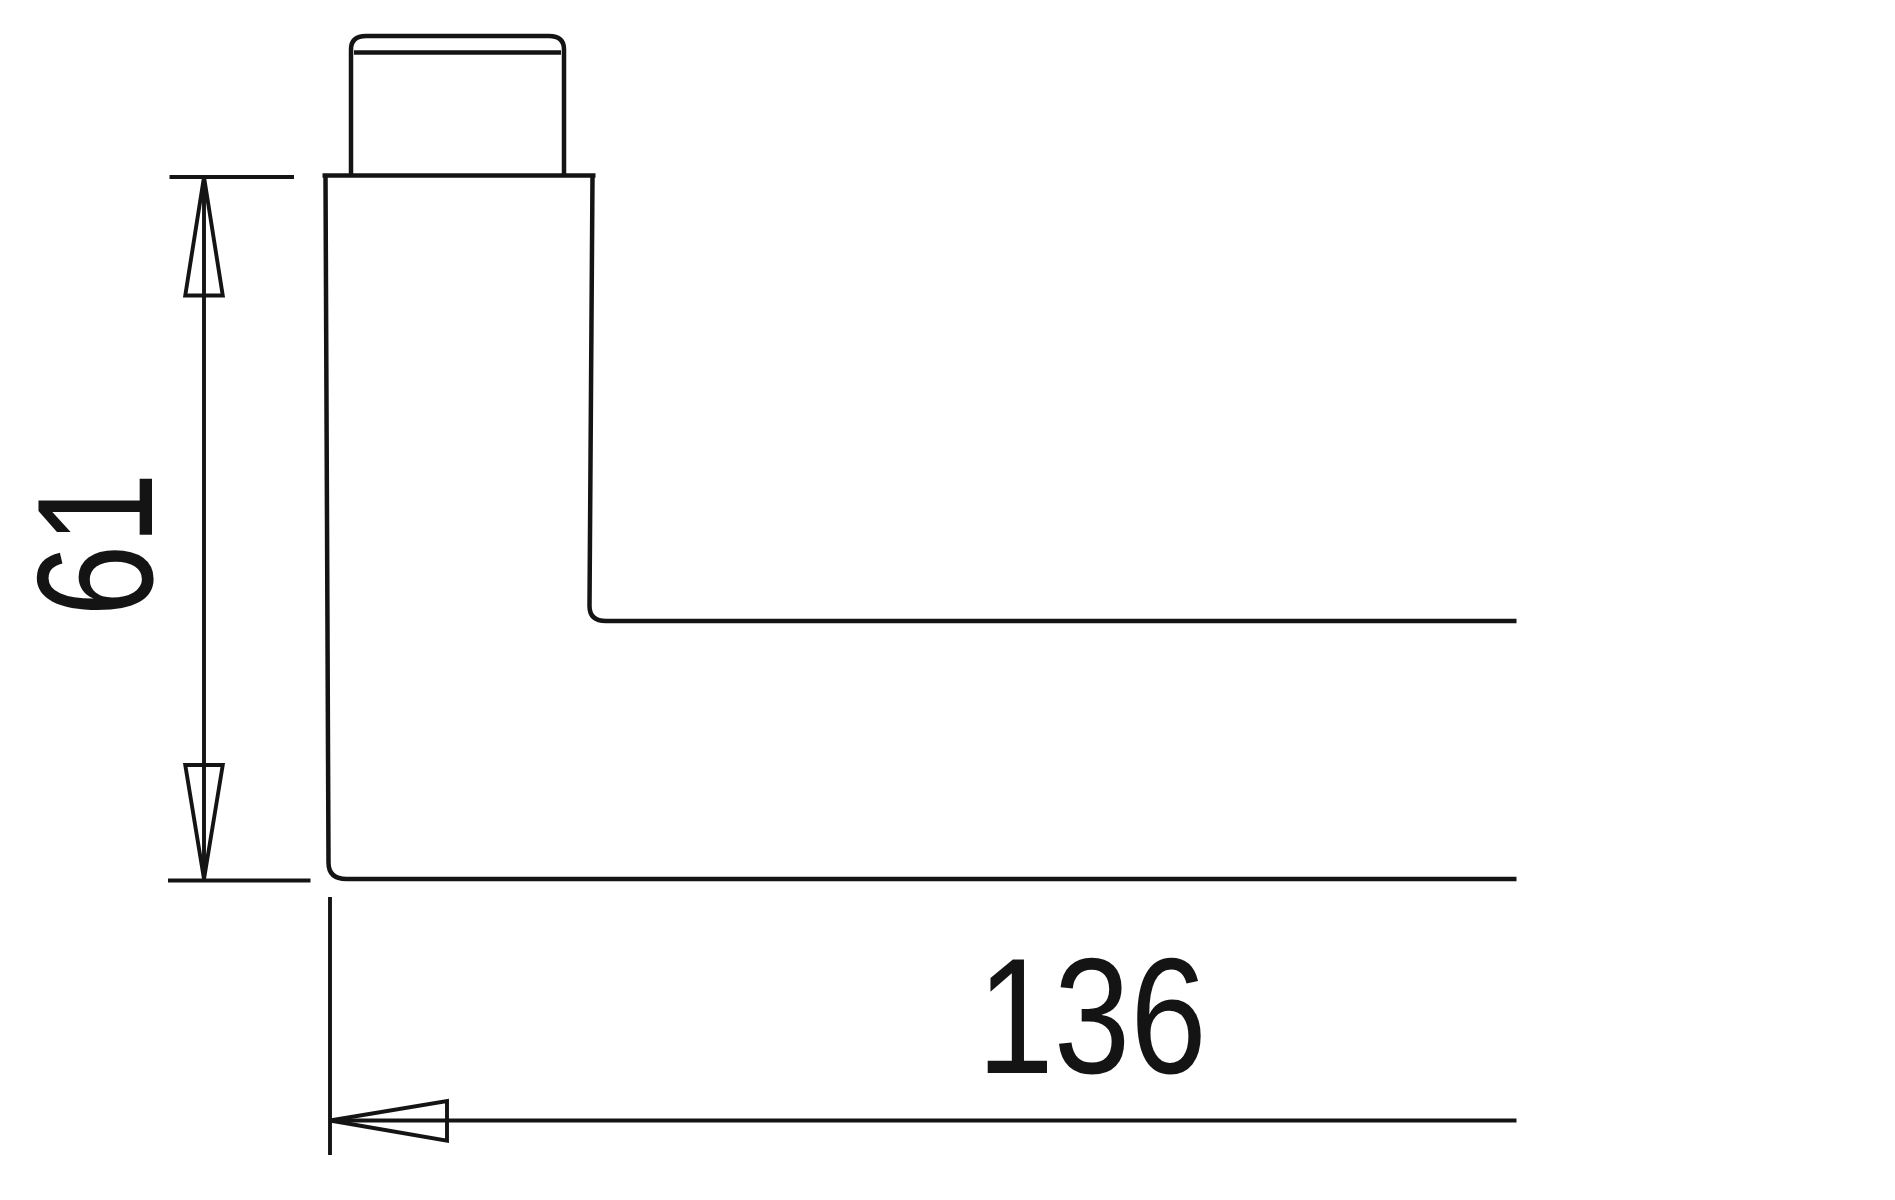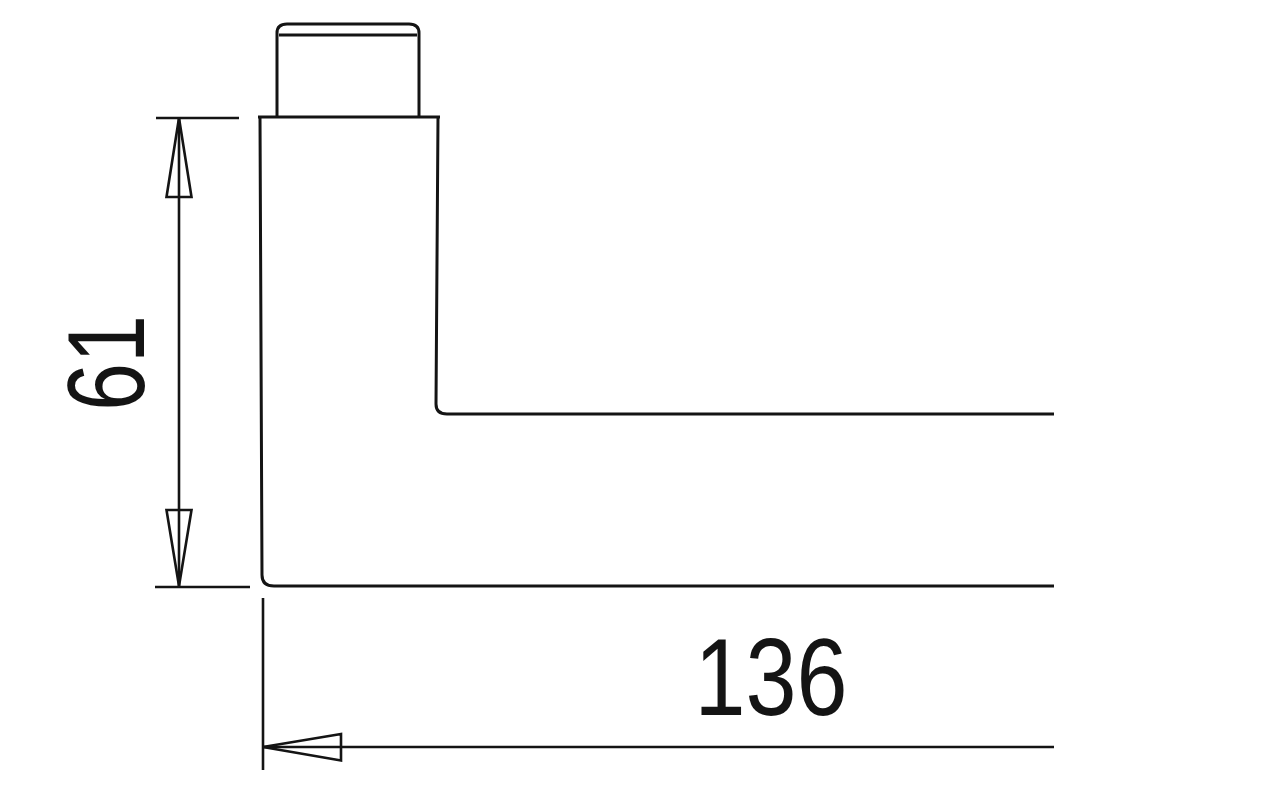--- a/index.html
+++ b/index.html
@@ -6,21 +6,20 @@
     margin: 0;
     padding: 0;
     background: #ffffff;
   }
   .canvas {
     position: relative;
     width: 1011px;
     height: 800px;
     background: #ffffff;
     overflow: hidden;
-    margin-left: 43px;
   }
   svg {
     display: block;
   }
   .outline {
     fill: none;
     stroke-width: 3;
     stroke-linejoin: round;
     stroke-linecap: butt;
   }

